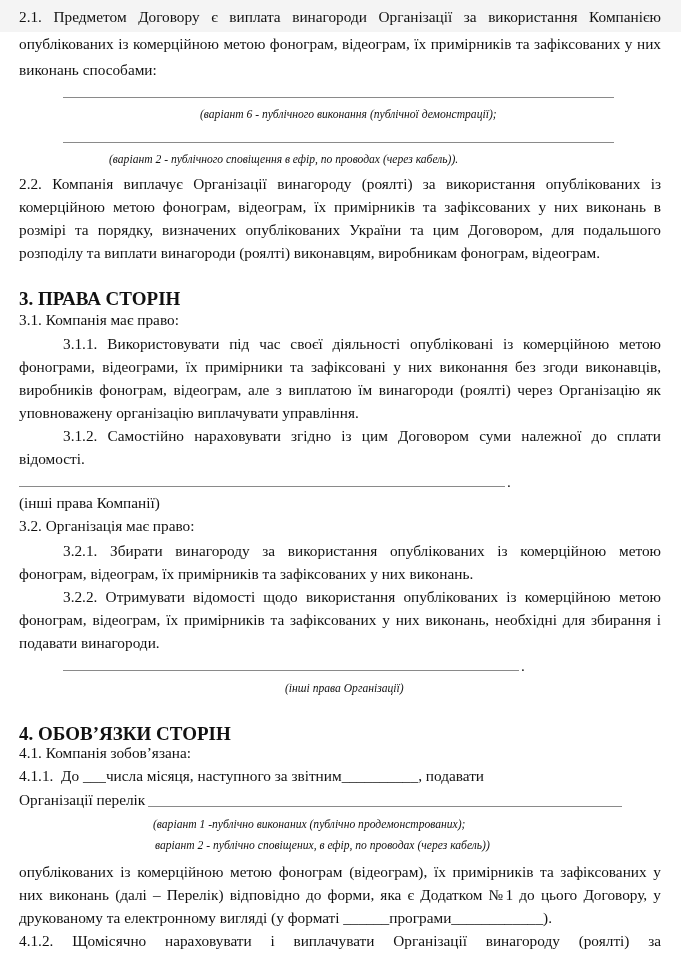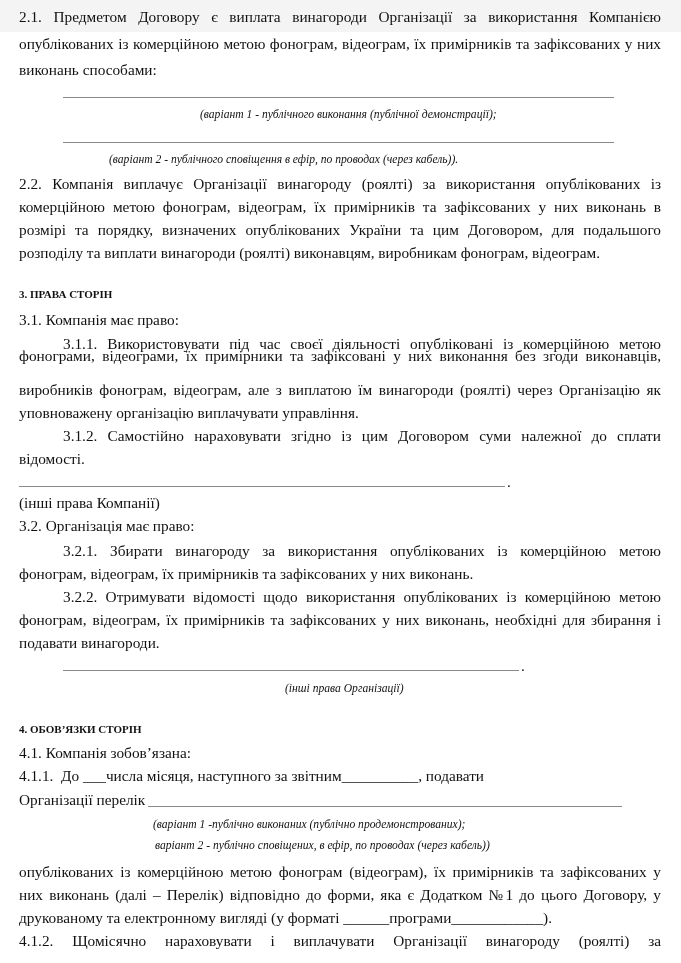--- a/index.html
+++ b/index.html
@@ -6,48 +6,48 @@
     body {
       width: 681px; height: 963px; overflow: hidden; position: relative;
       font-family: "Liberation Serif", serif; font-size: 15.3px; color: #111;
     }
     .topband { position: absolute; left: 0; top: 0; width: 681px; height: 32px; background: #f4f4f4; }
     .doc { position: absolute; left: 19px; top: 0; width: 642px; }
     .p { position: absolute; left: 0; width: 642px; line-height: 23.2px; text-align: justify; text-align-last: left; white-space: normal; }
     .j { text-align-last: justify; }
     .line { position: absolute; height: 0; border-top: 1px solid #8a8a8a; }
     .ital { position: absolute; font-style: italic; font-size: 11.6px; line-height: 14px; white-space: nowrap; }
-    .h { position: absolute; left: 0; font-weight: bold; font-size: 11px; white-space: nowrap; }
+    .h { position: absolute; left: 0; font-weight: bold; font-size: 19px; white-space: nowrap; }
     .plain { position: absolute; white-space: nowrap; line-height: 20px; }
   </style>
 </head>
 <body>
 
 <div class="topband"></div>
 
 <div class="doc">
 
   <div class="p j" style="top:5px">2.1. Предметом Договору є виплата винагороди Організації за використання Компанією</div>
   <div class="p j" style="top:32px">опублікованих із комерційною метою фонограм, відеограм, їх примірників та зафіксованих у них</div>
   <div class="p" style="top:58px">виконань способами:</div>
 
   <div class="line" style="left:44px;top:97px;width:551px"></div>
-  <div class="ital" style="left:181px;top:108px">(варіант 1 - публічного виконання (публічної демонстрації);</div>
+  <div class="ital" style="left:181px;top:108px">(варіант 6 - публічного виконання (публічної демонстрації);</div>
   <div class="line" style="left:44px;top:142px;width:551px"></div>
   <div class="ital" style="left:90px;top:153px">(варіант 2 - публічного сповіщення в ефір, по проводах (через кабель)).</div>
 
   <div class="p j" style="top:172px">2.2. Компанія виплачує Організації винагороду (роялті) за використання опублікованих із</div>
   <div class="p j" style="top:195px">комерційною метою фонограм, відеограм, їх примірників та зафіксованих у них виконань в</div>
   <div class="p j" style="top:218px">розмірі та порядку, визначених опублікованих України та цим Договором, для подальшого</div>
   <div class="p" style="top:241px">розподілу та виплати винагороди (роялті) виконавцям, виробникам фонограм, відеограм.</div>
 
   <div class="h" style="top:288px">3. ПРАВА СТОРІН</div>
   <div class="p" style="top:308px">3.1.  Компанія має право:</div>
   <div class="p j" style="top:332px;left:44px;width:598px">3.1.1. Використовувати під час своєї діяльності опубліковані із комерційною метою</div>
-  <div class="p j" style="top:344px">фонограми, відеограми, їх примірники  та зафіксовані у них виконання без згоди виконавців,</div>
+  <div class="p j" style="top:355px">фонограми, відеограми, їх примірники  та зафіксовані у них виконання без згоди виконавців,</div>
   <div class="p j" style="top:378px">виробників фонограм, відеограм, але з виплатою їм винагороди (роялті) через Організацію як</div>
   <div class="p" style="top:401px">уповноважену організацію виплачувати управління.</div>
   <div class="p j" style="top:424px;left:44px;width:598px">3.1.2. Самостійно нараховувати згідно із цим Договором суми належної до сплати</div>
   <div class="p" style="top:447px">відомості.</div>
 
   <div class="line" style="left:0;top:486px;width:486px"></div>
   <div class="plain" style="left:488px;top:472px">.</div>
   <div class="plain" style="left:0;top:493px">(інші права Компанії)</div>
   <div class="plain" style="left:0;top:516px">3.2. Організація має право:</div>
   <div class="p j" style="top:539px;left:44px;width:598px">3.2.1. Збирати винагороду за використання опублікованих із комерційною метою</div>

